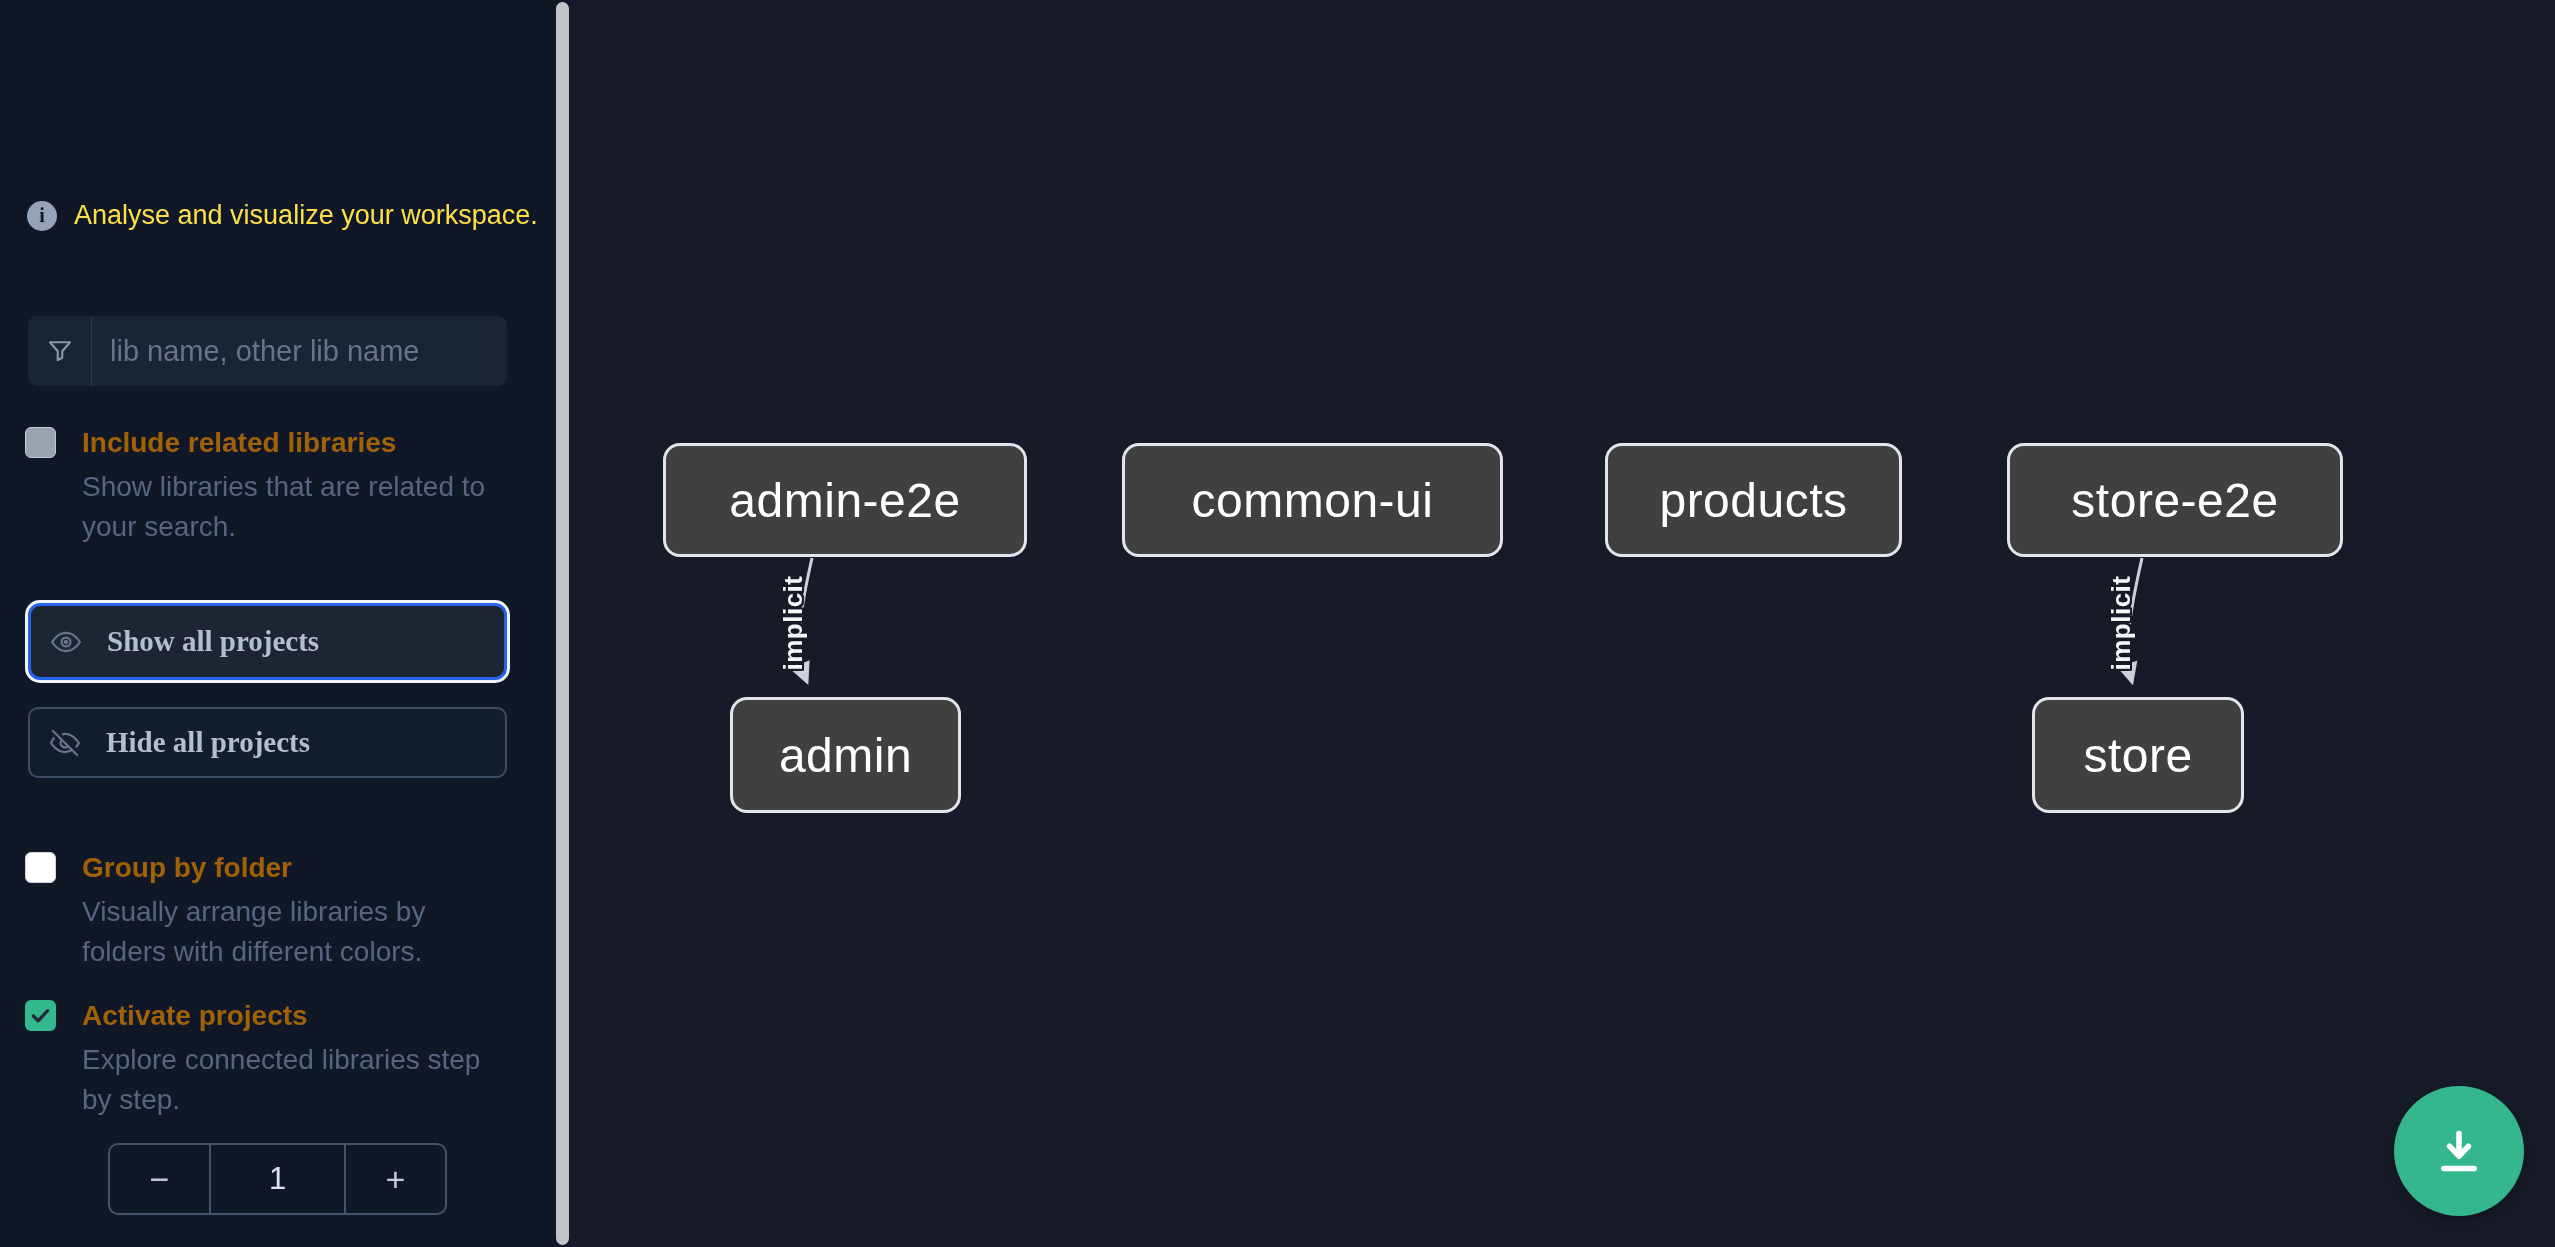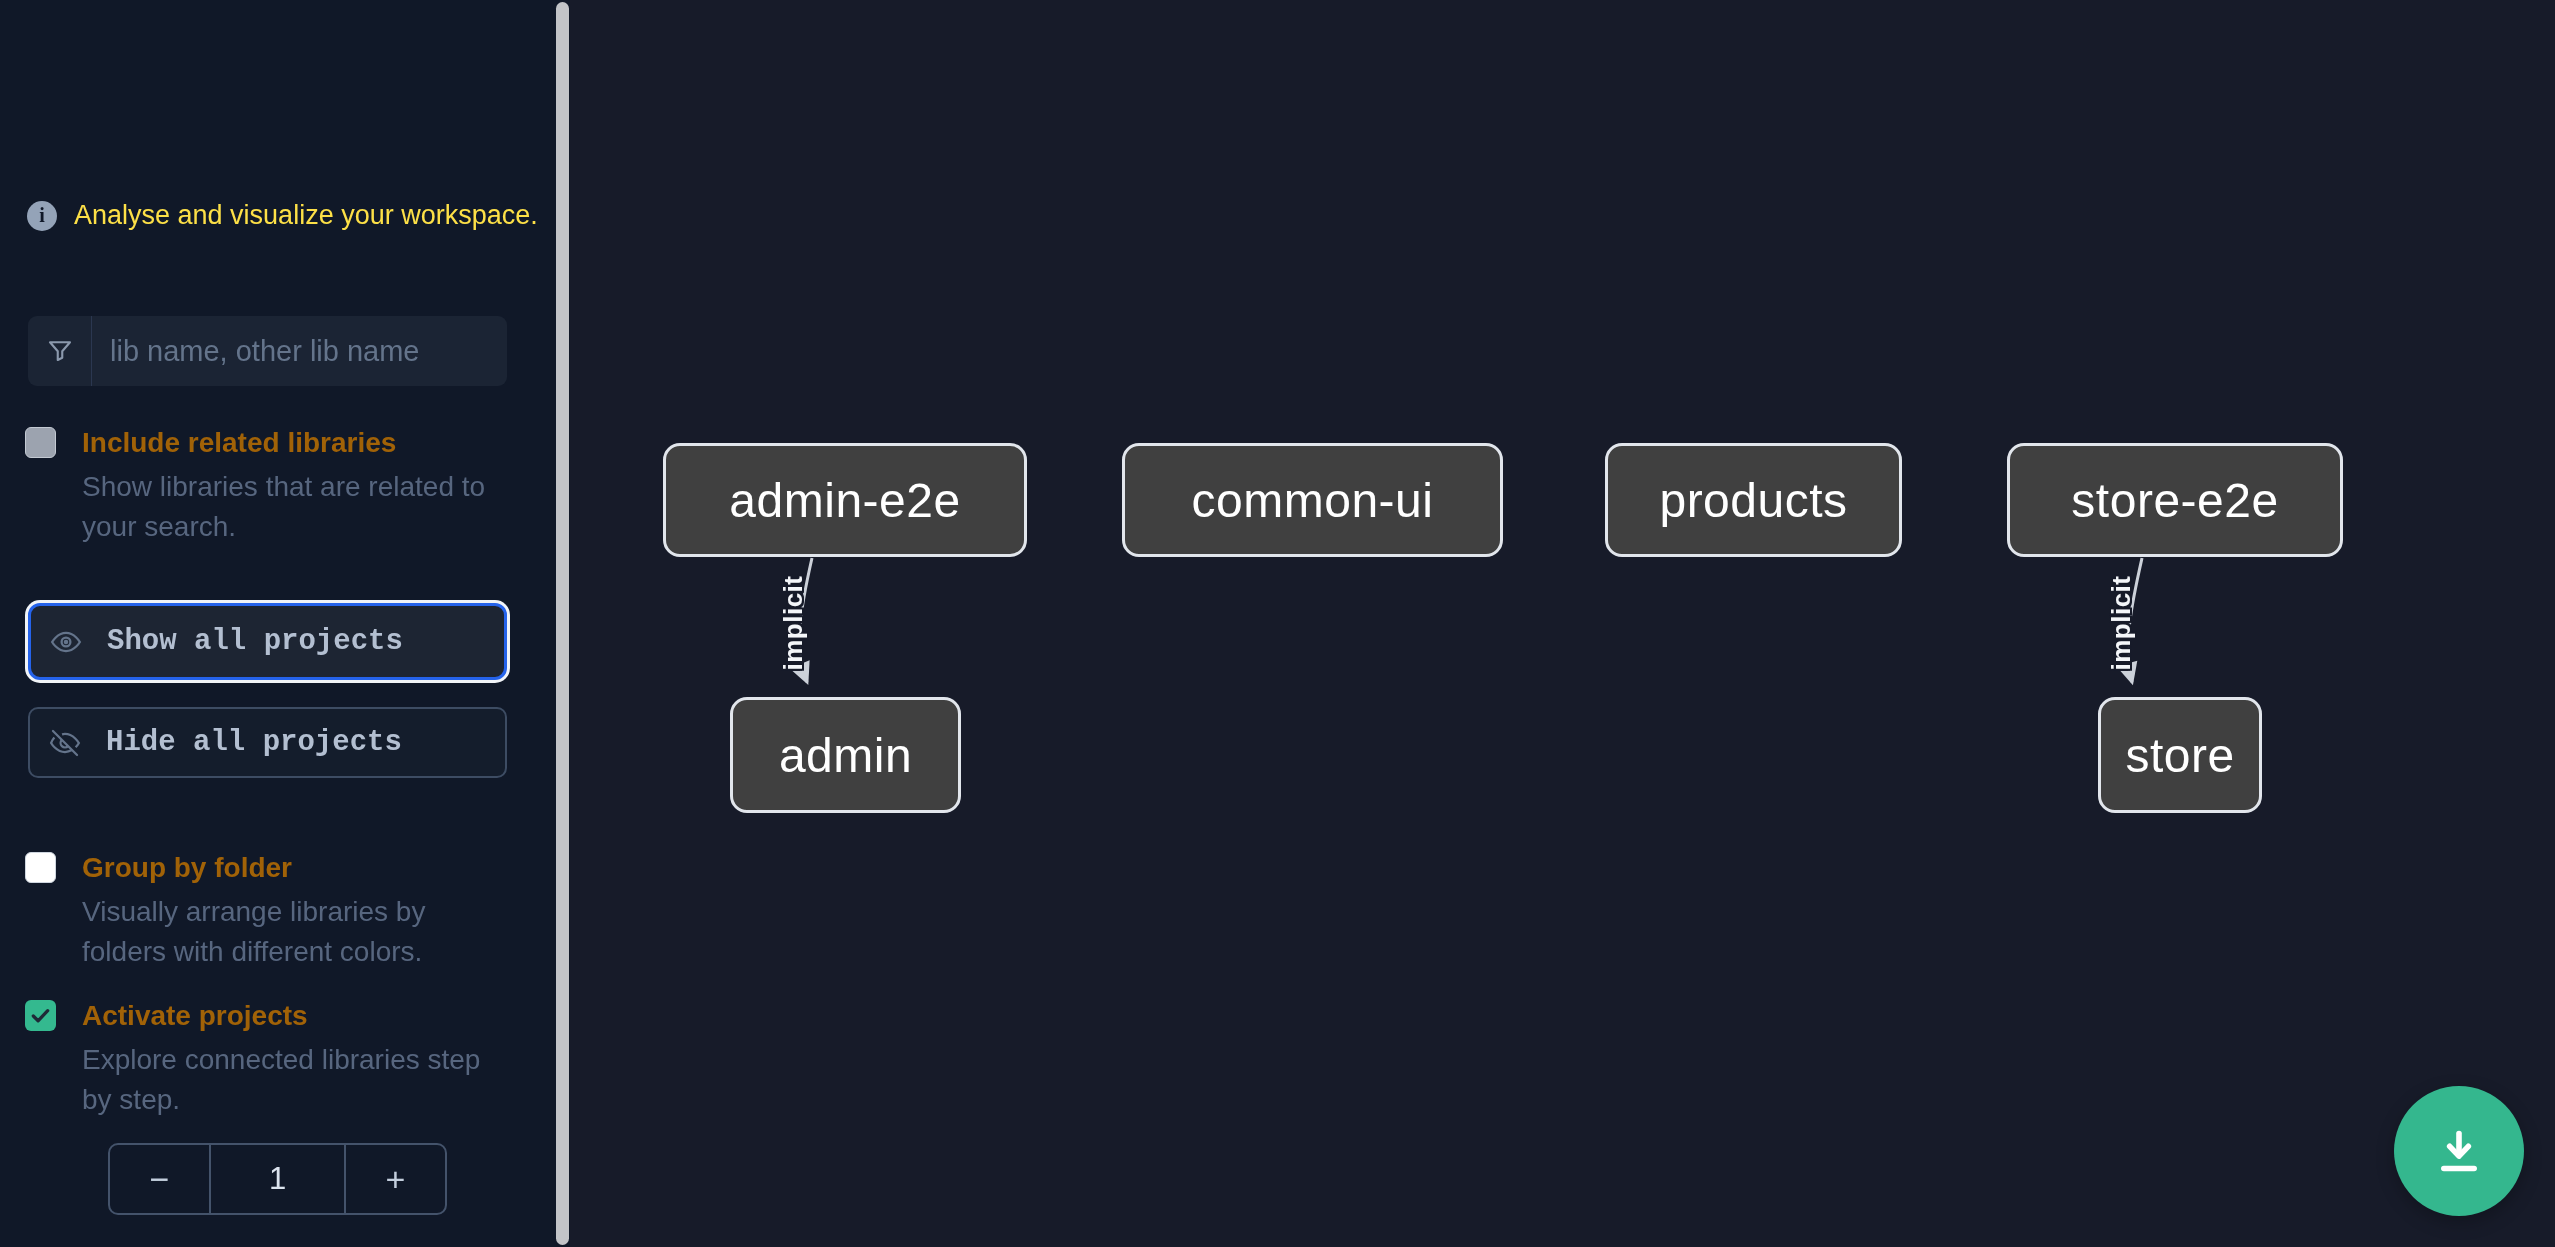--- a/index.html
+++ b/index.html
@@ -39,21 +39,21 @@
   .checkbox { width:31px; height:31px; border-radius:6px; margin-top:3px; flex:none; }
   .cb-disabled { background:#9ca3af; border:1px solid #c3c9d2; }
   .cb-unchecked { background:#ffffff; border:1px solid #cfd6df; }
   .cb-checked { background:#34b98f; display:flex; align-items:center; justify-content:center; }
   .cb-checked svg { width:23px; height:23px; }
   .check-label { font-size:28px; font-weight:700; color:#a16207; line-height:37px; }
   .check-desc { font-size:28px; color:#57667f; line-height:40px; margin-top:6px; width:430px; }
 
   .sb-btn { position:absolute; left:28px; width:479px; display:flex; align-items:center;
             gap:24px; padding-left:18px; background:#1a2231; cursor:pointer;
-            font-family:Liberation Mono, monospace; }
+            font-family:Liberation Serif, serif; }
   .btn-show { top:603px; height:77px; border:3px solid #2563eb; border-radius:12px;
               box-shadow:0 0 0 3px #f1f4f8; background:#1d2533; }
   .btn-hide { top:707px; height:71px; border:2px solid #3d4c63; border-radius:10px;
               background:#141d2c; }
   .sb-btn .label { font-size:29px; font-weight:600; color:#b3bfd1; }
   .eye-ic { width:34px; height:34px; flex:none; }
 
   .block-group { top:849px; }
   .block-prox  { top:997px; }
   .block-search-note { top:424px; }
@@ -188,21 +188,21 @@
       </div>
     <div class="gnode row-top" style="left:1035px;width:297px;">
         <span>products</span>
       </div>
     <div class="gnode row-top" style="left:1437px;width:336px;">
         <span>store-e2e</span>
       </div>
     <div class="gnode row-bot" style="left:160px; width:231px;">
         <span>admin</span>
       </div>
-    <div class="gnode row-bot" style="left:1528px;width:164px;">
+    <div class="gnode row-bot" style="left:1462px;width:212px;">
         <span>store</span>
       </div>
 
     <div class="edge-label" style="left:223px; top:623px;">implicit</div>
     <div class="edge-label" style="left:1551px;top:623px;">implicit</div>
 
     <button class="fab">
       <svg viewBox="0 0 24 24" fill="none" stroke="#ffffff" stroke-width="2.4" stroke-linecap="round" stroke-linejoin="round">
         <path d="M12 4.5v9"></path>
         <path d="M8 10l4 4.2 4-4.2"></path>

